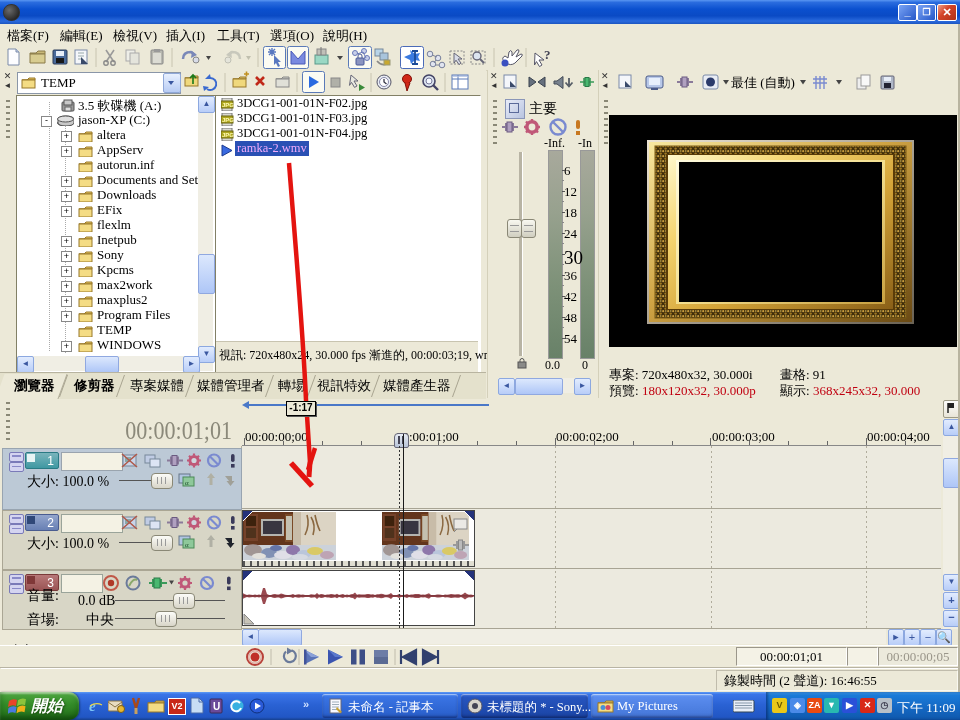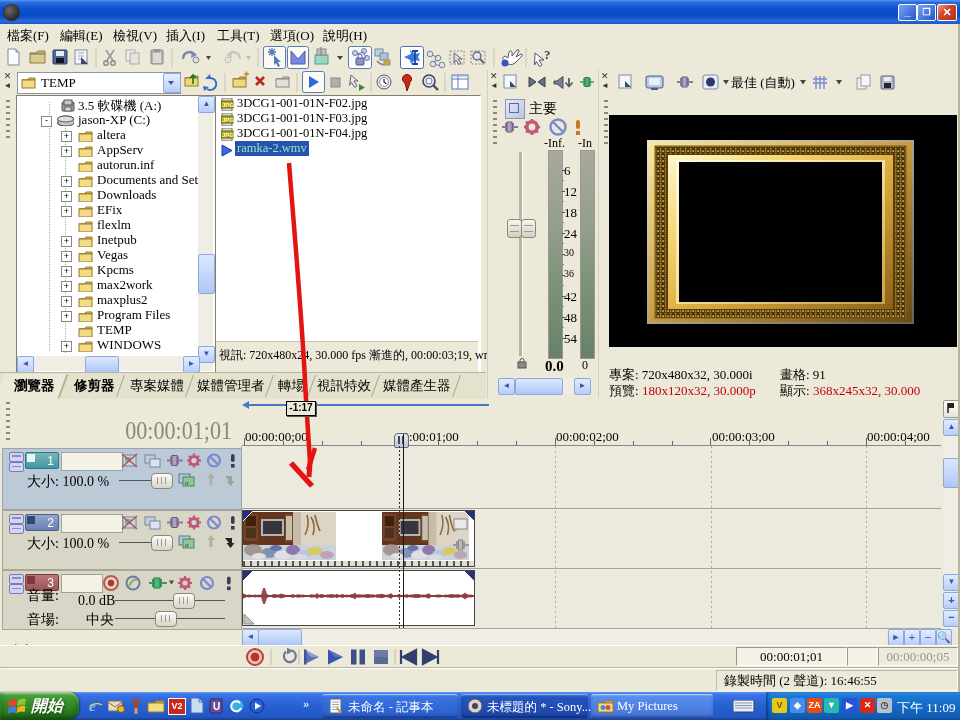--- a/index.html
+++ b/index.html
@@ -252,21 +252,21 @@
       <svg class="a" style="left:61px;top:139px;" width="16" height="12">
             <path d="M1,4 h5 l2,-2 h6 v2 h-13 z" fill="#e8c860" stroke="#98782a"></path>
             <rect x="1" y="4" width="13" height="8" fill="#f4dc84" stroke="#98782a"></rect>
           </svg>
       <span class="a" style="left:80px;top:136px;white-space:nowrap;">Inetpub</span>
       <div class="a" style="left:44px;top:155px;width:9px;height:9px;background:#fff;border:1px solid #888;font:9px 'Liberation Sans';line-height:8px;text-align:center;">+</div>
       <svg class="a" style="left:61px;top:154px;" width="16" height="12">
             <path d="M1,4 h5 l2,-2 h6 v2 h-13 z" fill="#e8c860" stroke="#98782a"></path>
             <rect x="1" y="4" width="13" height="8" fill="#f4dc84" stroke="#98782a"></rect>
           </svg>
-      <span class="a" style="left:80px;top:151px;white-space:nowrap;">Vegas</span>
+      <span class="a" style="left:80px;top:151px;white-space:nowrap;">Sony</span>
       <div class="a" style="left:44px;top:170px;width:9px;height:9px;background:#fff;border:1px solid #888;font:9px 'Liberation Sans';line-height:8px;text-align:center;">+</div>
       <svg class="a" style="left:61px;top:169px;" width="16" height="12">
             <path d="M1,4 h5 l2,-2 h6 v2 h-13 z" fill="#e8c860" stroke="#98782a"></path>
             <rect x="1" y="4" width="13" height="8" fill="#f4dc84" stroke="#98782a"></rect>
           </svg>
       <span class="a" style="left:80px;top:166px;white-space:nowrap;">Kpcms</span>
       <div class="a" style="left:44px;top:185px;width:9px;height:9px;background:#fff;border:1px solid #888;font:9px 'Liberation Sans';line-height:8px;text-align:center;">+</div>
       <svg class="a" style="left:61px;top:184px;" width="16" height="12">
             <path d="M1,4 h5 l2,-2 h6 v2 h-13 z" fill="#e8c860" stroke="#98782a"></path>
             <rect x="1" y="4" width="13" height="8" fill="#f4dc84" stroke="#98782a"></rect>
@@ -326,21 +326,21 @@
       <span class="a" style="left:21px;top:15px;white-space:nowrap;">3DCG1-001-01N-F03.jpg</span>
       <svg class="a" style="left:5px;top:32px;" width="13" height="13">
             <rect x="1" y="0" width="10" height="13" fill="#d8d8d0" stroke="#777"></rect>
             <rect x="0" y="3" width="12" height="7" fill="#b0a820" stroke="#6a6410"></rect>
             <text x="1" y="9" font-size="6" font-family="Liberation Sans" font-weight="bold" fill="#fffab0">JPG</text>
           </svg>
       <span class="a" style="left:21px;top:30px;white-space:nowrap;">3DCG1-001-01N-F04.jpg</span>
       <svg class="a" style="left:5px;top:48px;" width="13" height="13">
             <path d="M1,1 l10,5.5 -10,5.5 z" fill="#3a6ae0" stroke="#1a3a90"></path>
           </svg>
-      <span class="a" style="left:19px;top:45px;background:#2a50b4;color:#86efac;padding:0 2px;white-space:nowrap;">ramka-2.wmv</span>
+      <span class="a" style="left:19px;top:45px;background:#2a50b4;color:#f0abfc;padding:0 2px;white-space:nowrap;">ramka-2.wmv</span>
     </div>
     <div class="a" style="left:0;top:245px;width:262px;height:30px;background:#ece9d8;border-top:1px solid #c8c4b0;">
       <span class="a" style="left:3px;top:5px;font-size:12px;white-space:nowrap;">視訊: 720x480x24, 30.000 fps 漸進的, 00:00:03;19, wm</span>
     </div>
   </div>
 
   <div id="tabs" class="a" style="left:0;top:277px;width:486px;height:26px;background:#e4e1cc;border-top:1px solid #b8b4a0;font-size:13.5px;">
     <div class="a" style="left:0px;top:1px;width:62px;height:25px;background:#ece9d8;border-right:1px solid #b0ac98;transform:skewX(-20deg);"></div>
         <span class="a" style="left:14px;top:4px;font-weight:bold;white-space:nowrap;">瀏覽器</span>
     <span class="a" style="left:74px;top:4px;font-weight:bold;white-space:nowrap;">修剪器</span>
@@ -407,41 +407,41 @@
           <div class="a" style="left:74px;top:110px;width:2px;height:1px;background:#888;"></div>
           <span class="a" style="left:76px;top:114px;font-size:13px;">12</span>
           <div class="a" style="left:74px;top:121px;width:3px;height:1px;background:#555;"></div>
           <div class="a" style="left:74px;top:131px;width:2px;height:1px;background:#888;"></div>
           <span class="a" style="left:76px;top:135px;font-size:13px;">18</span>
           <div class="a" style="left:74px;top:142px;width:3px;height:1px;background:#555;"></div>
           <div class="a" style="left:74px;top:152px;width:2px;height:1px;background:#888;"></div>
           <span class="a" style="left:76px;top:156px;font-size:13px;">24</span>
           <div class="a" style="left:74px;top:163px;width:3px;height:1px;background:#555;"></div>
           <div class="a" style="left:74px;top:173px;width:2px;height:1px;background:#888;"></div>
-          <span class="a" style="left:76px;top:177px;font-size:10px;">30</span>
+          <span class="a" style="left:76px;top:177px;font-size:19px;">30</span>
           <div class="a" style="left:74px;top:184px;width:3px;height:1px;background:#555;"></div>
           <div class="a" style="left:74px;top:194px;width:2px;height:1px;background:#888;"></div>
-          <span class="a" style="left:76px;top:198px;font-size:10px;">36</span>
+          <span class="a" style="left:76px;top:198px;font-size:13px;">36</span>
           <div class="a" style="left:74px;top:205px;width:3px;height:1px;background:#555;"></div>
           <div class="a" style="left:74px;top:215px;width:2px;height:1px;background:#888;"></div>
           <span class="a" style="left:76px;top:219px;font-size:13px;">42</span>
           <div class="a" style="left:74px;top:226px;width:3px;height:1px;background:#555;"></div>
           <div class="a" style="left:74px;top:236px;width:2px;height:1px;background:#888;"></div>
           <span class="a" style="left:76px;top:240px;font-size:13px;">48</span>
           <div class="a" style="left:74px;top:247px;width:3px;height:1px;background:#555;"></div>
           <div class="a" style="left:74px;top:257px;width:2px;height:1px;background:#888;"></div>
           <span class="a" style="left:76px;top:261px;font-size:13px;">54</span>
           <div class="a" style="left:74px;top:268px;width:3px;height:1px;background:#555;"></div>
         </div>
 
     <svg class="a" style="left:28px;top:287px;" width="12" height="12">
           <rect x="2" y="5" width="8" height="6" fill="#8a8a88" stroke="#555"></rect>
           <path d="M4,5 v-1.5 a2,2 0 0 1 4,0 v1.5" stroke="#555" fill="none"></path>
         </svg>
-    <span class="a" style="left:57px;top:288px;font-size:15px;font-weight:bold;">0.0</span>
+    <span class="a" style="left:57px;top:288px;font-size:12px;">0.0</span>
     <span class="a" style="left:94px;top:288px;font-size:12px;">0</span>
 
     <div class="a" style="left:10px;top:308px;width:92px;height:15px;background:#f0eee4;">
       <div class="sbbtn a" style="left:0;top:0;width:15px;height:15px;font-size:8px;line-height:14px;">◄</div>
       <div class="sbthumb a" style="left:17px;top:0;width:46px;height:15px;"></div>
       <div class="sbbtn a" style="left:76px;top:0;width:15px;height:15px;font-size:8px;line-height:14px;">►</div>
     </div>
   </div>
 
   <div id="preview" class="a" style="left:598px;top:-25px;width:362px;height:328px;background:#ece9d8;border-left:1px solid #d4d0ba;">

